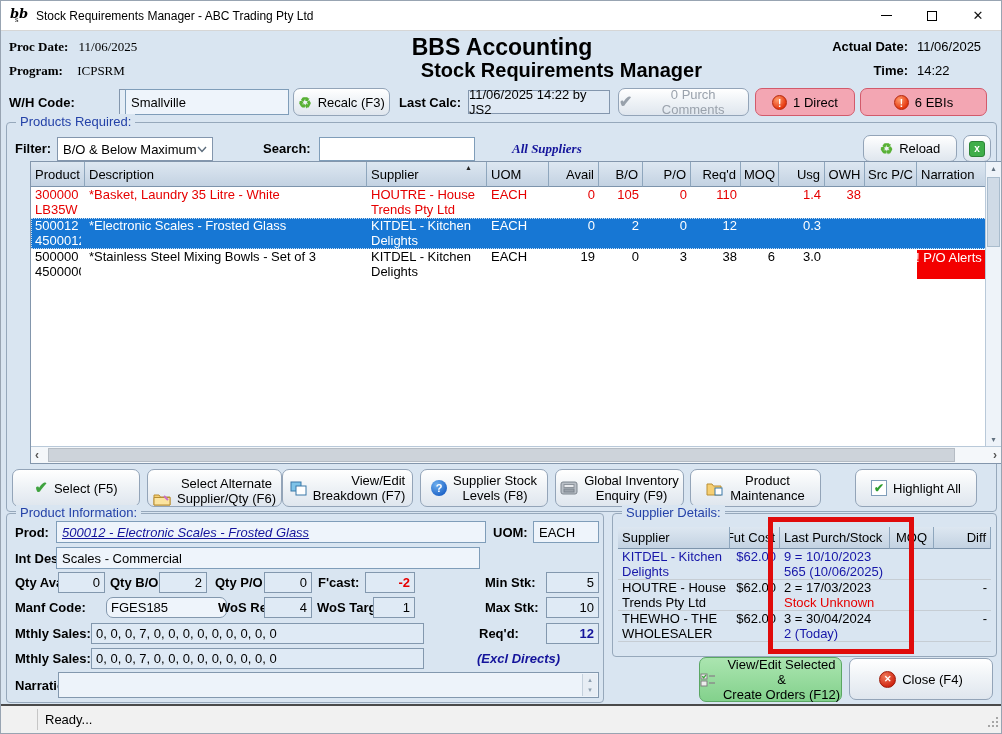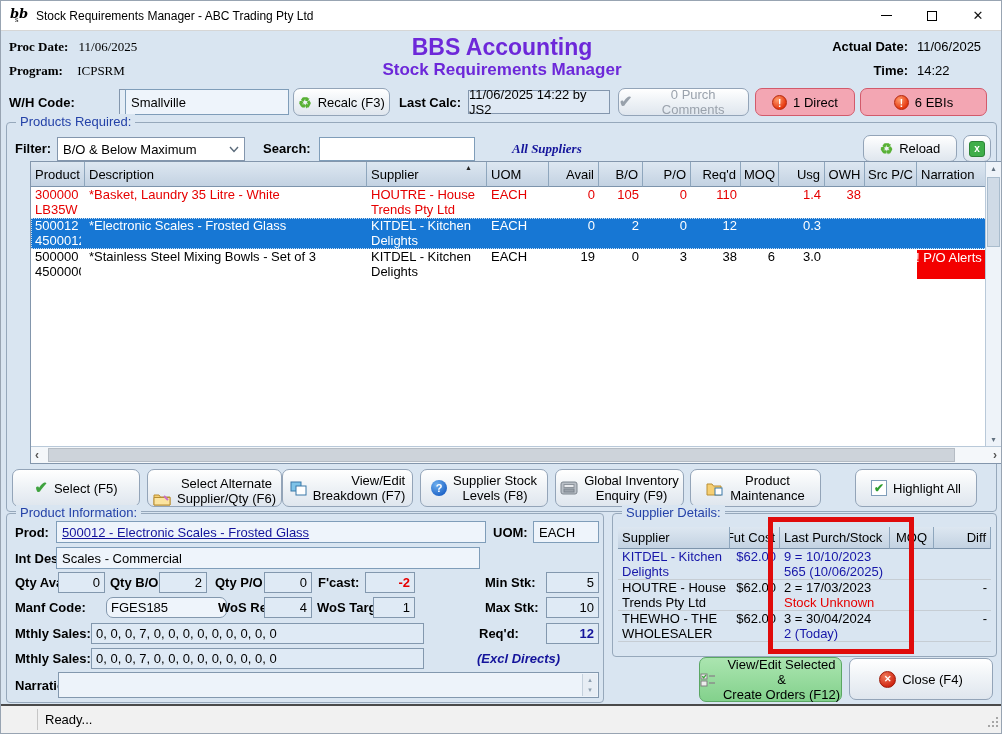--- a/index.html
+++ b/index.html
@@ -13,23 +13,23 @@
 .winbtns { display:flex; height:100%; }
 .wbtn { width:46px; height:100%; display:flex; align-items:center; justify-content:center; font-size:13px; color:#111; }
 .minbar { width:11px; height:1px; background:#000; display:block; }
 .maxbox { width:10px; height:10px; border:1px solid #000; display:block; }
 
 
 .client { position:absolute; top:30px; left:0; width:1000px; height:673px; }
 .abs { position:absolute;font-family:Liberation Serif, serif; }
 .lbl { font-weight:bold; }
 
-.hdr-title { position:absolute; left:301px; top:3px; width:400px; text-align:center; color:#6d28d9; font-weight:bold; }
+.hdr-title { position:absolute; left:301px; top:3px; width:400px; text-align:center; color:#000000; font-weight:bold; }
 .hdr-title .t1 { font-size:23px; line-height:26px; }
-.hdr-title .t2 { font-size:17px; line-height:20px; }
+.hdr-title .t2 { font-size:20px; line-height:20px;text-align:right; }
 .rrow { position:absolute; right:10px; display:flex; }
 .rrow .val { width:74px; text-align:left; margin-left:9px; }
 
 
 .btn { position:absolute; display:flex; align-items:center; justify-content:center; gap:6px;
   background:linear-gradient(180deg,#ffffff 0%,#eef2f6 50%,#dfe6ee 100%);
   border:1px solid #93a4b8; border-radius:7px; font-size:13px; text-align:center;
   white-space:pre-line; line-height:15px; cursor:default; }
 .btn-pink { background:#f3a6b3; border:1px solid #d25a6b; }
 .btn-dis { color:#9aa2ac; }
@@ -183,21 +183,21 @@
     </button>
     <button class="btn btn-pink" style="left:859px; top:57px; width:127px; height:28px;">
       <span class="alerti">!</span>
       <span>6 EBIs</span>
     </button>
 
     <div class="grp" style="left:5px; top:91px; width:991px; height:390px;">
       <span class="legend">Products Required:</span>
 
       <span class="pil" style="left:8px; top:18px;">Filter:</span>
-      <div class="fieldbox" style="left:50px; top:14px; width:188px; height:24px; background:#fff; justify-content:space-between; padding:0 5px;">
+      <div class="fieldbox" style="left:50px; top:14px; width:156px; height:24px; background:#fff; justify-content:space-between; padding:0 5px;">
         <span>B/O &amp; Below Maximum</span>
         <span style="display:flex;">
           <svg width="10" height="7" viewBox="0 0 10 7">
               <polyline points="1,1 5,5.5 9,1" fill="none" stroke="#5a6a7a" stroke-width="1.4"></polyline>
             </svg>
         </span>
       </div>
       <span class="pil" style="left:256px; top:18px;">Search:</span>
       <input class="tinput" style="left: 312px; top: 14px; width: 156px; height: 24px; background: rgb(255, 255, 255);" value="">
       <span class="abs" style="left:505px; top:18px; color:#14149b; font-weight:bold; font-style:italic;">All Suppliers</span>
@@ -363,21 +363,21 @@
       <button class="btn" style="left:848px; top:346px; width:122px; height:38px;">
         <span class="cb">✔</span>
         <span>Highlight All</span>
       </button>
     </div>
 
     <div class="grp" style="left:5px; top:482px; width:598px; height:190px;">
       <span class="legend">Product Information:</span>
 
       <span class="pil" style="left:8px; top:11px;">Prod:</span>
-      <div class="wbox" style="left:49px; top:7px; width:430px;">
+      <div class="wbox" style="left:49px; top:7px; width:430px;font-style:italic;">
         <span class="plink">500012 - Electronic Scales - Frosted Glass</span>
       </div>
       <span class="pil" style="left:486px; top:11px;">UOM:</span>
       <div class="wbox" style="left:526px; top:7px; width:66px;">
         <span>EACH</span>
       </div>
 
       <span class="pil" style="left:8px; top:37px;">Int Desc:</span>
       <div class="wbox" style="left:49px; top:33px; width:424px;">
         <span>Scales - Commercial</span>

